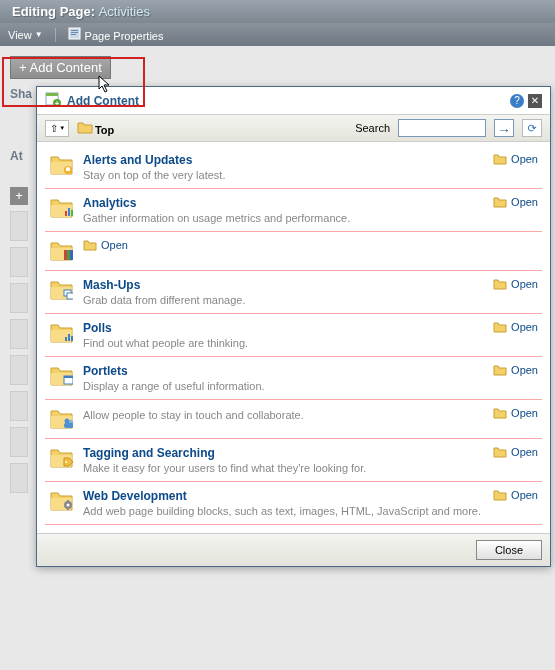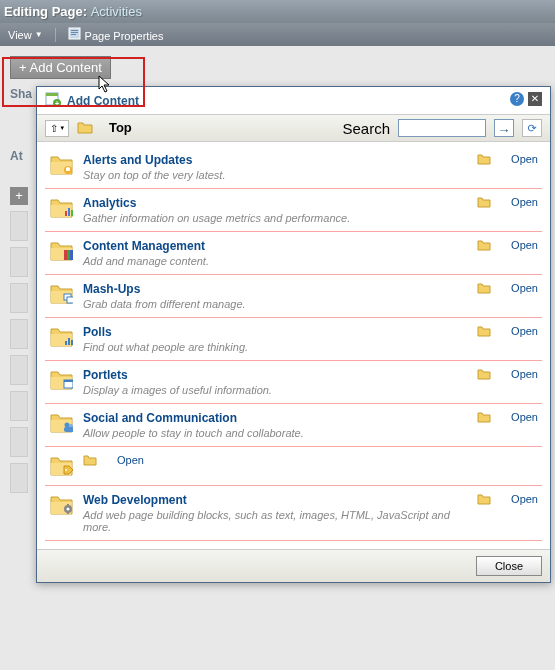--- a/index.html
+++ b/index.html
@@ -1,57 +1,57 @@
 <!DOCTYPE html>
 <html><head>
 <meta charset="utf-8">
 <style>
 * { box-sizing: border-box; margin: 0; padding: 0; }
 body { font-family: Tahoma, Arial, sans-serif; font-size: 11px; background: #fff; width: 555px; height: 670px; overflow: hidden; position: relative; }
 
-.editor-header { background: linear-gradient(#9aa4ae, #7d8790); color: #fff; padding: 4px 4px; font-size: 13px; font-weight: bold; text-shadow: 1px 1px 1px rgba(0,0,0,0.3); }
+.editor-header { background: linear-gradient(#9aa4ae, #7d8790); color: #fff; padding: 4px 12px; font-size: 13px; font-weight: bold; text-shadow: 1px 1px 1px rgba(0,0,0,0.3); }
 .editor-header .page-name { color: #d0e8f0; font-weight: normal; }
 .editor-toolbar { background: linear-gradient(#8a939c, #6f7882); padding: 4px 8px; color: #fff; display: flex; align-items: center; gap: 12px; font-size: 11px; }
 .editor-toolbar .view-menu { display: flex; align-items: center; cursor: pointer; }
 .editor-toolbar .divider { border-left: 1px solid rgba(255,255,255,0.3); height: 14px; }
 .editor-toolbar .page-props { display: flex; align-items: flex-end; gap: 4px; cursor: pointer; }
 
 .content-area { background: #e8e8e8; padding: 10px; height: 100%; }
 .add-content-btn { background: linear-gradient(#a8a8a8, #8e8e8e); border: 1px solid #777; color: #fff; padding: 3px 8px; font-size: 13px; cursor: pointer; position: relative; z-index: 1; }
 .highlight-box { position: absolute; left: 2px; top: 57px; width: 143px; height: 50px; border: 2px solid #d02020; z-index: 10; pointer-events: none; }
 .cursor-icon { position: absolute; left: 98px; top: 75px; z-index: 11; pointer-events: none; }
 
 .sha-label { color: #6b7a8a; font-weight: bold; margin-top: 8px; font-size: 12px; }
 .shade-block { width: 18px; height: 30px; background: #ddd; margin: 6px 0; border: 1px solid #ccc; }
 .plus-btn { width: 18px; height: 18px; background: #888; color: #fff; text-align: center; line-height: 18px; font-size: 13px; margin-top: 4px; cursor: pointer; }
 
 .dialog { position: absolute; left: 36px; top: 86px; width: 515px; background: #fff; border: 1px solid #4b6a8a; box-shadow: 0 2px 8px rgba(0,0,0,0.3); z-index: 5; }
-.dialog-title { background: #fff; border-bottom: 1px solid #ccc; padding: 5px 8px; display: flex; align-items: flex-start; justify-content: space-between; }
+.dialog-title { background: #fff; border-bottom: 1px solid #ccc; padding: 5px 8px; display: flex; align-items: center; justify-content: space-between; }
 .dialog-title-left { display: flex; align-items: center; gap: 6px; color: #2a5c8a; font-weight: bold; font-size: 12px; }
 .dialog-title-right { display: flex; align-items: center; gap: 4px; }
 .help-icon { width: 14px; height: 14px; border-radius: 50%; background: #3a7ec8; color: #fff; text-align: center; line-height: 14px; font-size: 10px; cursor: pointer; }
 .close-icon { width: 14px; height: 14px; background: #555; color: #fff; text-align: center; line-height: 13px; font-size: 10px; cursor: pointer; }
 
 .dialog-toolbar { background: linear-gradient(#f4f4f0, #e4e4dc); border-bottom: 1px solid #ccc; padding: 4px 8px; display: flex; align-items: center; gap: 8px; }
 .tb-btn { border: 1px solid #bbb; background: #fff; padding: 2px 4px; cursor: pointer; display: flex; align-items: center; gap: 2px; font-size: 10px; }
-.tb-folder { display: flex; align-items: flex-start; gap: 16px; cursor: pointer; font-weight: bold; font-size: 13px; }
+.tb-folder { display: flex; align-items: flex-end; gap: 2px; cursor: pointer; font-weight: bold; font-size: 11px; }
 .tb-spacer { flex: 1; }
-.search-label { font-size: 15px; }
+.search-label { font-size: 11px; }
 .search-input { border: 1px solid #7a99b8; height: 18px; width: 88px; padding: 0 3px; font-size: 11px; }
 .search-go { border: 1px solid #7a99b8; background: #fff; width: 20px; height: 18px; color: #2a5c8a; cursor: pointer; font-weight: bold; }
 .refresh-btn { border: 1px solid #bbb; background: #fff; width: 20px; height: 18px; cursor: pointer; color: #2a6cb8; font-size: 11px; }
 
 .catalog { padding: 4px 8px 8px 8px; max-height: 470px; overflow-y: auto; }
 .cat-row { display: flex; align-items: flex-start; padding: 7px 4px; border-bottom: 1px solid #fca5a5; }
 .cat-icon { width: 24px; height: 24px; margin-right: 10px; flex-shrink: 0; position: relative; }
 .folder-svg { width: 24px; height: 22px; }
 .cat-body { flex: 1; }
 .cat-title { color: #0d4a8a; font-weight: bold; font-size: 12px; cursor: pointer; text-decoration: none; }
-.cat-desc { color: #888; font-size: 11px; margin-top: 2px; font-style: italic; }
-.open-link { display: flex; align-items: center; gap: 20px; color: #0d4a8a; font-size: 11px; cursor: pointer; flex-shrink: 0; }
+.cat-desc { color: #888; font-size: 11px; margin-top: 2px; }
+.open-link { display: flex; align-items: center; gap: 4px; color: #0d4a8a; font-size: 11px; cursor: pointer; flex-shrink: 0; }
 .open-link .mini-folder { width: 14px; height: 12px; }
 
 .dialog-footer { background: linear-gradient(#f4f4f0, #e4e4dc); border-top: 1px solid #ccc; padding: 6px 8px; text-align: right; }
 .close-btn { background: linear-gradient(#fff, #e0e0e0); border: 1px solid #888; padding: 3px 18px; font-size: 11px; cursor: pointer; }
 </style>
 </head>
 <body>
 
 <div class="editor-header">
   <span>Editing Page:</span>
@@ -175,21 +175,20 @@
         </div>
       </div>
       <div class="cat-row">
         <div class="cat-icon"><svg class="folder-svg" width="26" height="24">
             <path d="M2 4 L9 4 L11 7 L23 7 L23 21 L2 21 Z" fill="#f4d068" stroke="#c8a030"></path>
             <path d="M2 9 L23 9 L22 21 L2 21 Z" fill="#f8dc88"></path>
             <rect x="15" y="11" width="3" height="10" fill="#d04040"></rect>
             <rect x="18" y="11" width="3" height="10" fill="#40a040"></rect>
             <rect x="21" y="11" width="3" height="10" fill="#4060c0"></rect>
           </svg></div>
-        <div class="cat-body"><a class="cat-title">Content Management</a><div class="cat-desc">Add and manage content.</div></div>
         <div class="open-link">
           <svg class="mini-folder" width="14" height="12">
             <path d="M1 2 L5 2 L6 4 L13 4 L13 11 L1 11 Z" fill="#f4d068" stroke="#c8a030"></path>
           </svg>
           <span>Open</span>
         </div>
       </div>
       <div class="cat-row">
         <div class="cat-icon"><svg class="folder-svg" width="26" height="24">
             <path d="M2 4 L9 4 L11 7 L23 7 L23 21 L2 21 Z" fill="#f4d068" stroke="#c8a030"></path>
@@ -221,51 +220,52 @@
           <span>Open</span>
         </div>
       </div>
       <div class="cat-row">
         <div class="cat-icon"><svg class="folder-svg" width="26" height="24">
             <path d="M2 4 L9 4 L11 7 L23 7 L23 21 L2 21 Z" fill="#f4d068" stroke="#c8a030"></path>
             <path d="M2 9 L23 9 L22 21 L2 21 Z" fill="#f8dc88"></path>
             <rect x="15" y="12" width="9" height="8" fill="#fff" stroke="#4080c0"></rect>
             <rect x="15" y="12" width="9" height="2" fill="#4080c0"></rect>
           </svg></div>
-        <div class="cat-body"><a class="cat-title">Portlets</a><div class="cat-desc">Display a images of useful information.</div></div>
+        <div class="cat-body"><a class="cat-title">Portlets</a><div class="cat-desc">Display a range of useful information.</div></div>
         <div class="open-link">
           <svg class="mini-folder" width="14" height="12">
             <path d="M1 2 L5 2 L6 4 L13 4 L13 11 L1 11 Z" fill="#f4d068" stroke="#c8a030"></path>
           </svg>
           <span>Open</span>
         </div>
       </div>
       <div class="cat-row">
         <div class="cat-icon"><svg class="folder-svg" width="26" height="24">
             <path d="M2 4 L9 4 L11 7 L23 7 L23 21 L2 21 Z" fill="#f4d068" stroke="#c8a030"></path>
             <path d="M2 9 L23 9 L22 21 L2 21 Z" fill="#f8dc88"></path>
             <circle cx="18" cy="14" r="2.5" fill="#5090d0"></circle>
             <circle cx="22" cy="15" r="2" fill="#80b0e0"></circle>
             <rect x="15" y="16" width="10" height="5" rx="2" fill="#5090d0"></rect>
           </svg></div>
-        <div class="cat-body"><a class="cat-title">Social and Communication</a><div class="cat-desc">Allow people to stay in touch and collaborate.</div></div>
+        <div class="cat-body"><div class="cat-desc">Allow people to stay in touch and collaborate.</div></div>
         <div class="open-link">
           <svg class="mini-folder" width="14" height="12">
             <path d="M1 2 L5 2 L6 4 L13 4 L13 11 L1 11 Z" fill="#f4d068" stroke="#c8a030"></path>
           </svg>
           <span>Open</span>
         </div>
       </div>
       <div class="cat-row">
         <div class="cat-icon"><svg class="folder-svg" width="26" height="24">
             <path d="M2 4 L9 4 L11 7 L23 7 L23 21 L2 21 Z" fill="#f4d068" stroke="#c8a030"></path>
             <path d="M2 9 L23 9 L22 21 L2 21 Z" fill="#f8dc88"></path>
             <path d="M15 12 L20 12 L24 16 L20 20 L15 20 Z" fill="#f0c040" stroke="#c89020"></path>
             <circle cx="17" cy="16" r="1" fill="#fff"></circle>
           </svg></div>
+        <div class="cat-body"><a class="cat-title">Tagging and Searching</a><div class="cat-desc">Make it easy for your users to find what they're looking for.</div></div>
         <div class="open-link">
           <svg class="mini-folder" width="14" height="12">
             <path d="M1 2 L5 2 L6 4 L13 4 L13 11 L1 11 Z" fill="#f4d068" stroke="#c8a030"></path>
           </svg>
           <span>Open</span>
         </div>
       </div>
       <div class="cat-row">
         <div class="cat-icon"><svg class="folder-svg" width="26" height="24">
             <path d="M2 4 L9 4 L11 7 L23 7 L23 21 L2 21 Z" fill="#f4d068" stroke="#c8a030"></path>

